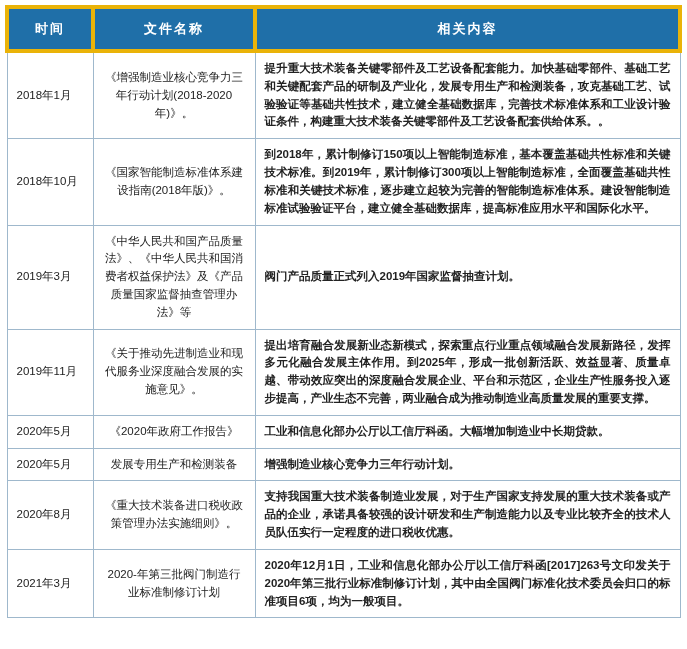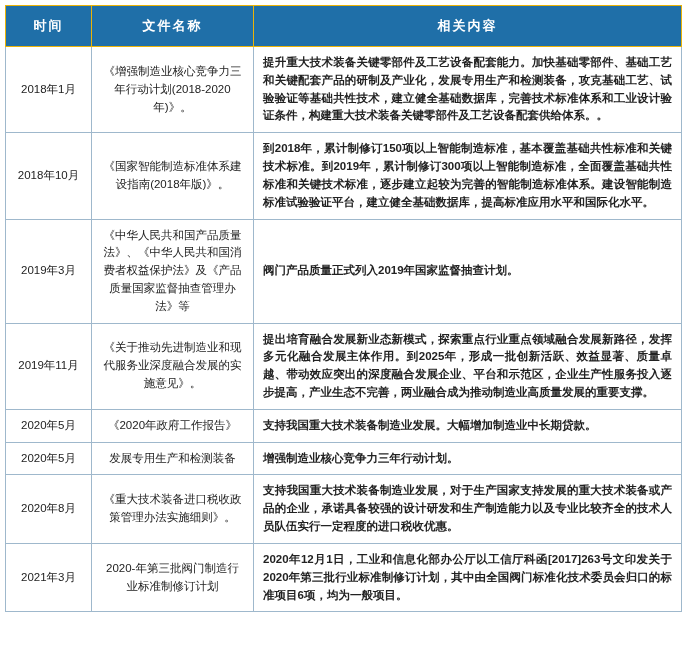--- a/index.html
+++ b/index.html
@@ -25,34 +25,33 @@
   }
   table.policy-table thead th {
     background: #1f6fa8;
     color: #ffffff;
     font-size: 13px;
     font-weight: bold;
     text-align: center;
     vertical-align: middle;
     height: 32px;
     padding: 4px 2px;
-    border: 1px solid #eab308;
+    border: 4px solid #eab308;
     letter-spacing: 2px;
   }
   table.policy-table td {
     border: 1px solid #9fb8cc;
     font-size: 11.5px;
     color: #222222;
     line-height: 1.55;
     padding: 7px 9px;
     vertical-align: middle;
     background: #ffffff;
   }
   td.col-time {
-    text-align: center;
     width: 86px;
     font-size: 11.5px;
     color: #222222;
   }
   td.col-name {
     width: 162px;
     text-align: center;
     color: #222222;
   }
   td.col-content {
@@ -98,21 +97,21 @@
         <td class="col-content">阀门产品质量正式列入2019年国家监督抽查计划。</td>
       </tr>
       <tr>
         <td class="col-time">2019年11月</td>
         <td class="col-name">《关于推动先进制造业和现代服务业深度融合发展的实施意见》。</td>
         <td class="col-content">提出培育融合发展新业态新模式，探索重点行业重点领域融合发展新路径，发挥多元化融合发展主体作用。到2025年，形成一批创新活跃、效益显著、质量卓越、带动效应突出的深度融合发展企业、平台和示范区，企业生产性服务投入逐步提高，产业生态不完善，两业融合成为推动制造业高质量发展的重要支撑。</td>
       </tr>
       <tr>
         <td class="col-time">2020年5月</td>
         <td class="col-name">《2020年政府工作报告》</td>
-        <td class="col-content">支持我国重大技术装备制造业发展。大幅增加制造业中长期贷款。</td>
+        <td class="col-content">工业和信息化部办公厅以工信厅科函。大幅增加制造业中长期贷款。</td>
       </tr>
       <tr>
         <td class="col-time">2020年5月</td>
         <td class="col-name">发展专用生产和检测装备</td>
         <td class="col-content">增强制造业核心竞争力三年行动计划。</td>
       </tr>
       <tr>
         <td class="col-time">2020年8月</td>
         <td class="col-name">《重大技术装备进口税收政策管理办法实施细则》。</td>
         <td class="col-content">支持我国重大技术装备制造业发展，对于生产国家支持发展的重大技术装备或产品的企业，承诺具备较强的设计研发和生产制造能力以及专业比较齐全的技术人员队伍实行一定程度的进口税收优惠。</td>

